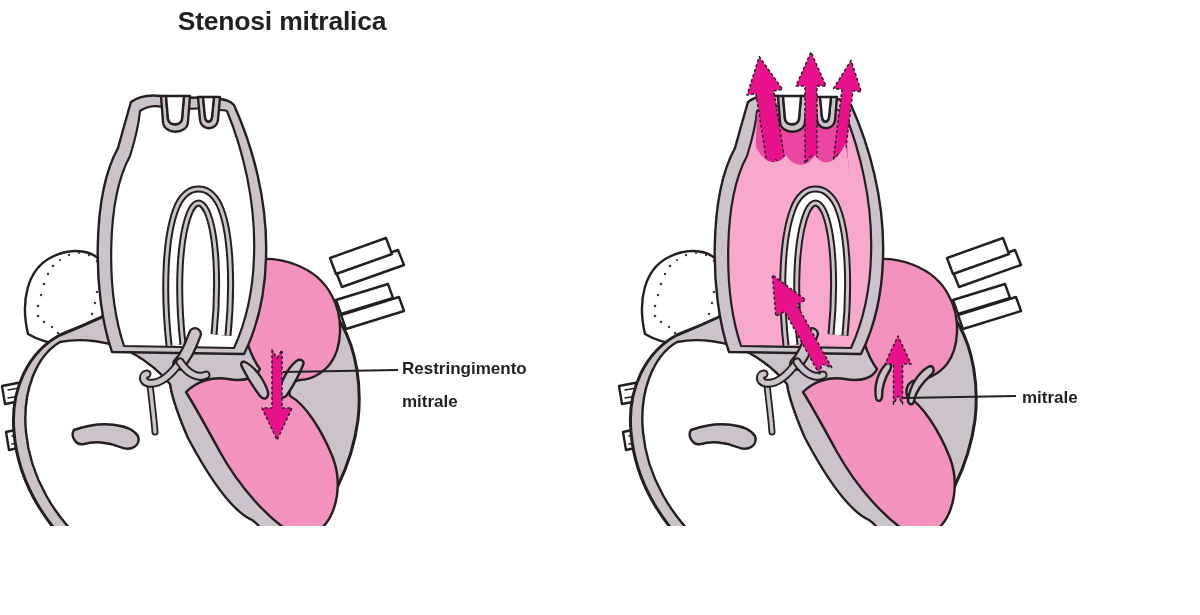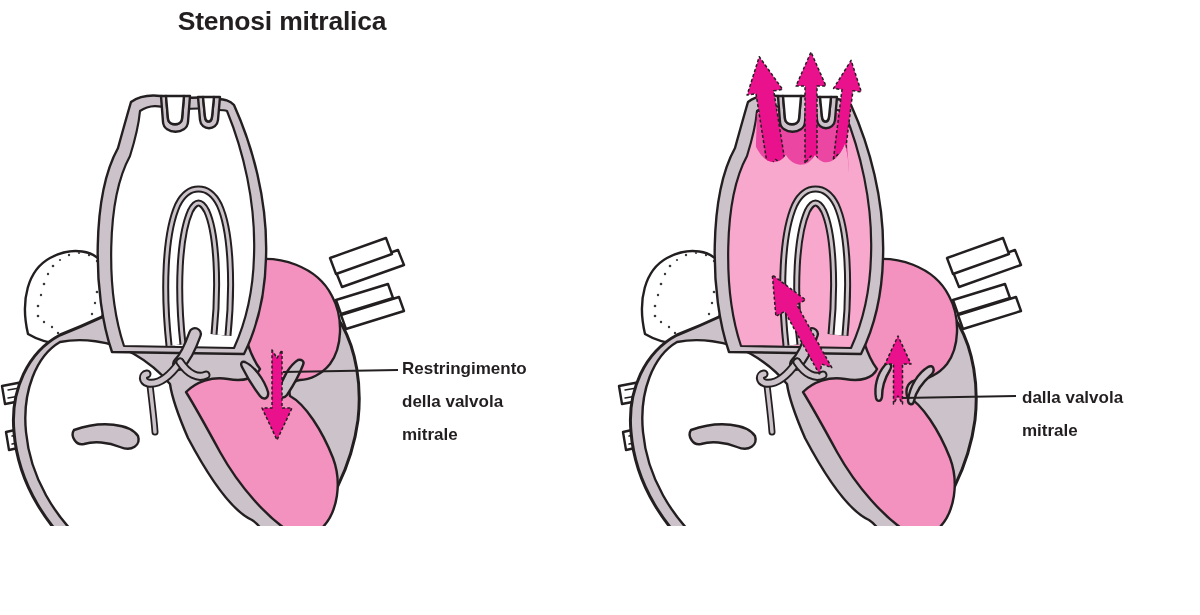--- a/index.html
+++ b/index.html
@@ -174,21 +174,19 @@
   </g>
 
   <line class="lead" x1="283" y1="372" x2="398" y2="370"></line>
   <line class="lead" x1="902" y1="398" x2="1016" y2="396"></line>
 </svg>
 
 <div class="title title-left">Stenosi mitralica</div>
 
 <div class="annot annot-left">
   <span>Restringimento</span>
-  <span>della valvola</span>
   <span>mitrale</span>
 </div>
 <div class="annot annot-right">
-  <span>dalla valvola</span>
   <span>mitrale</span>
 </div>
 
 </div>
 
 </body></html>

